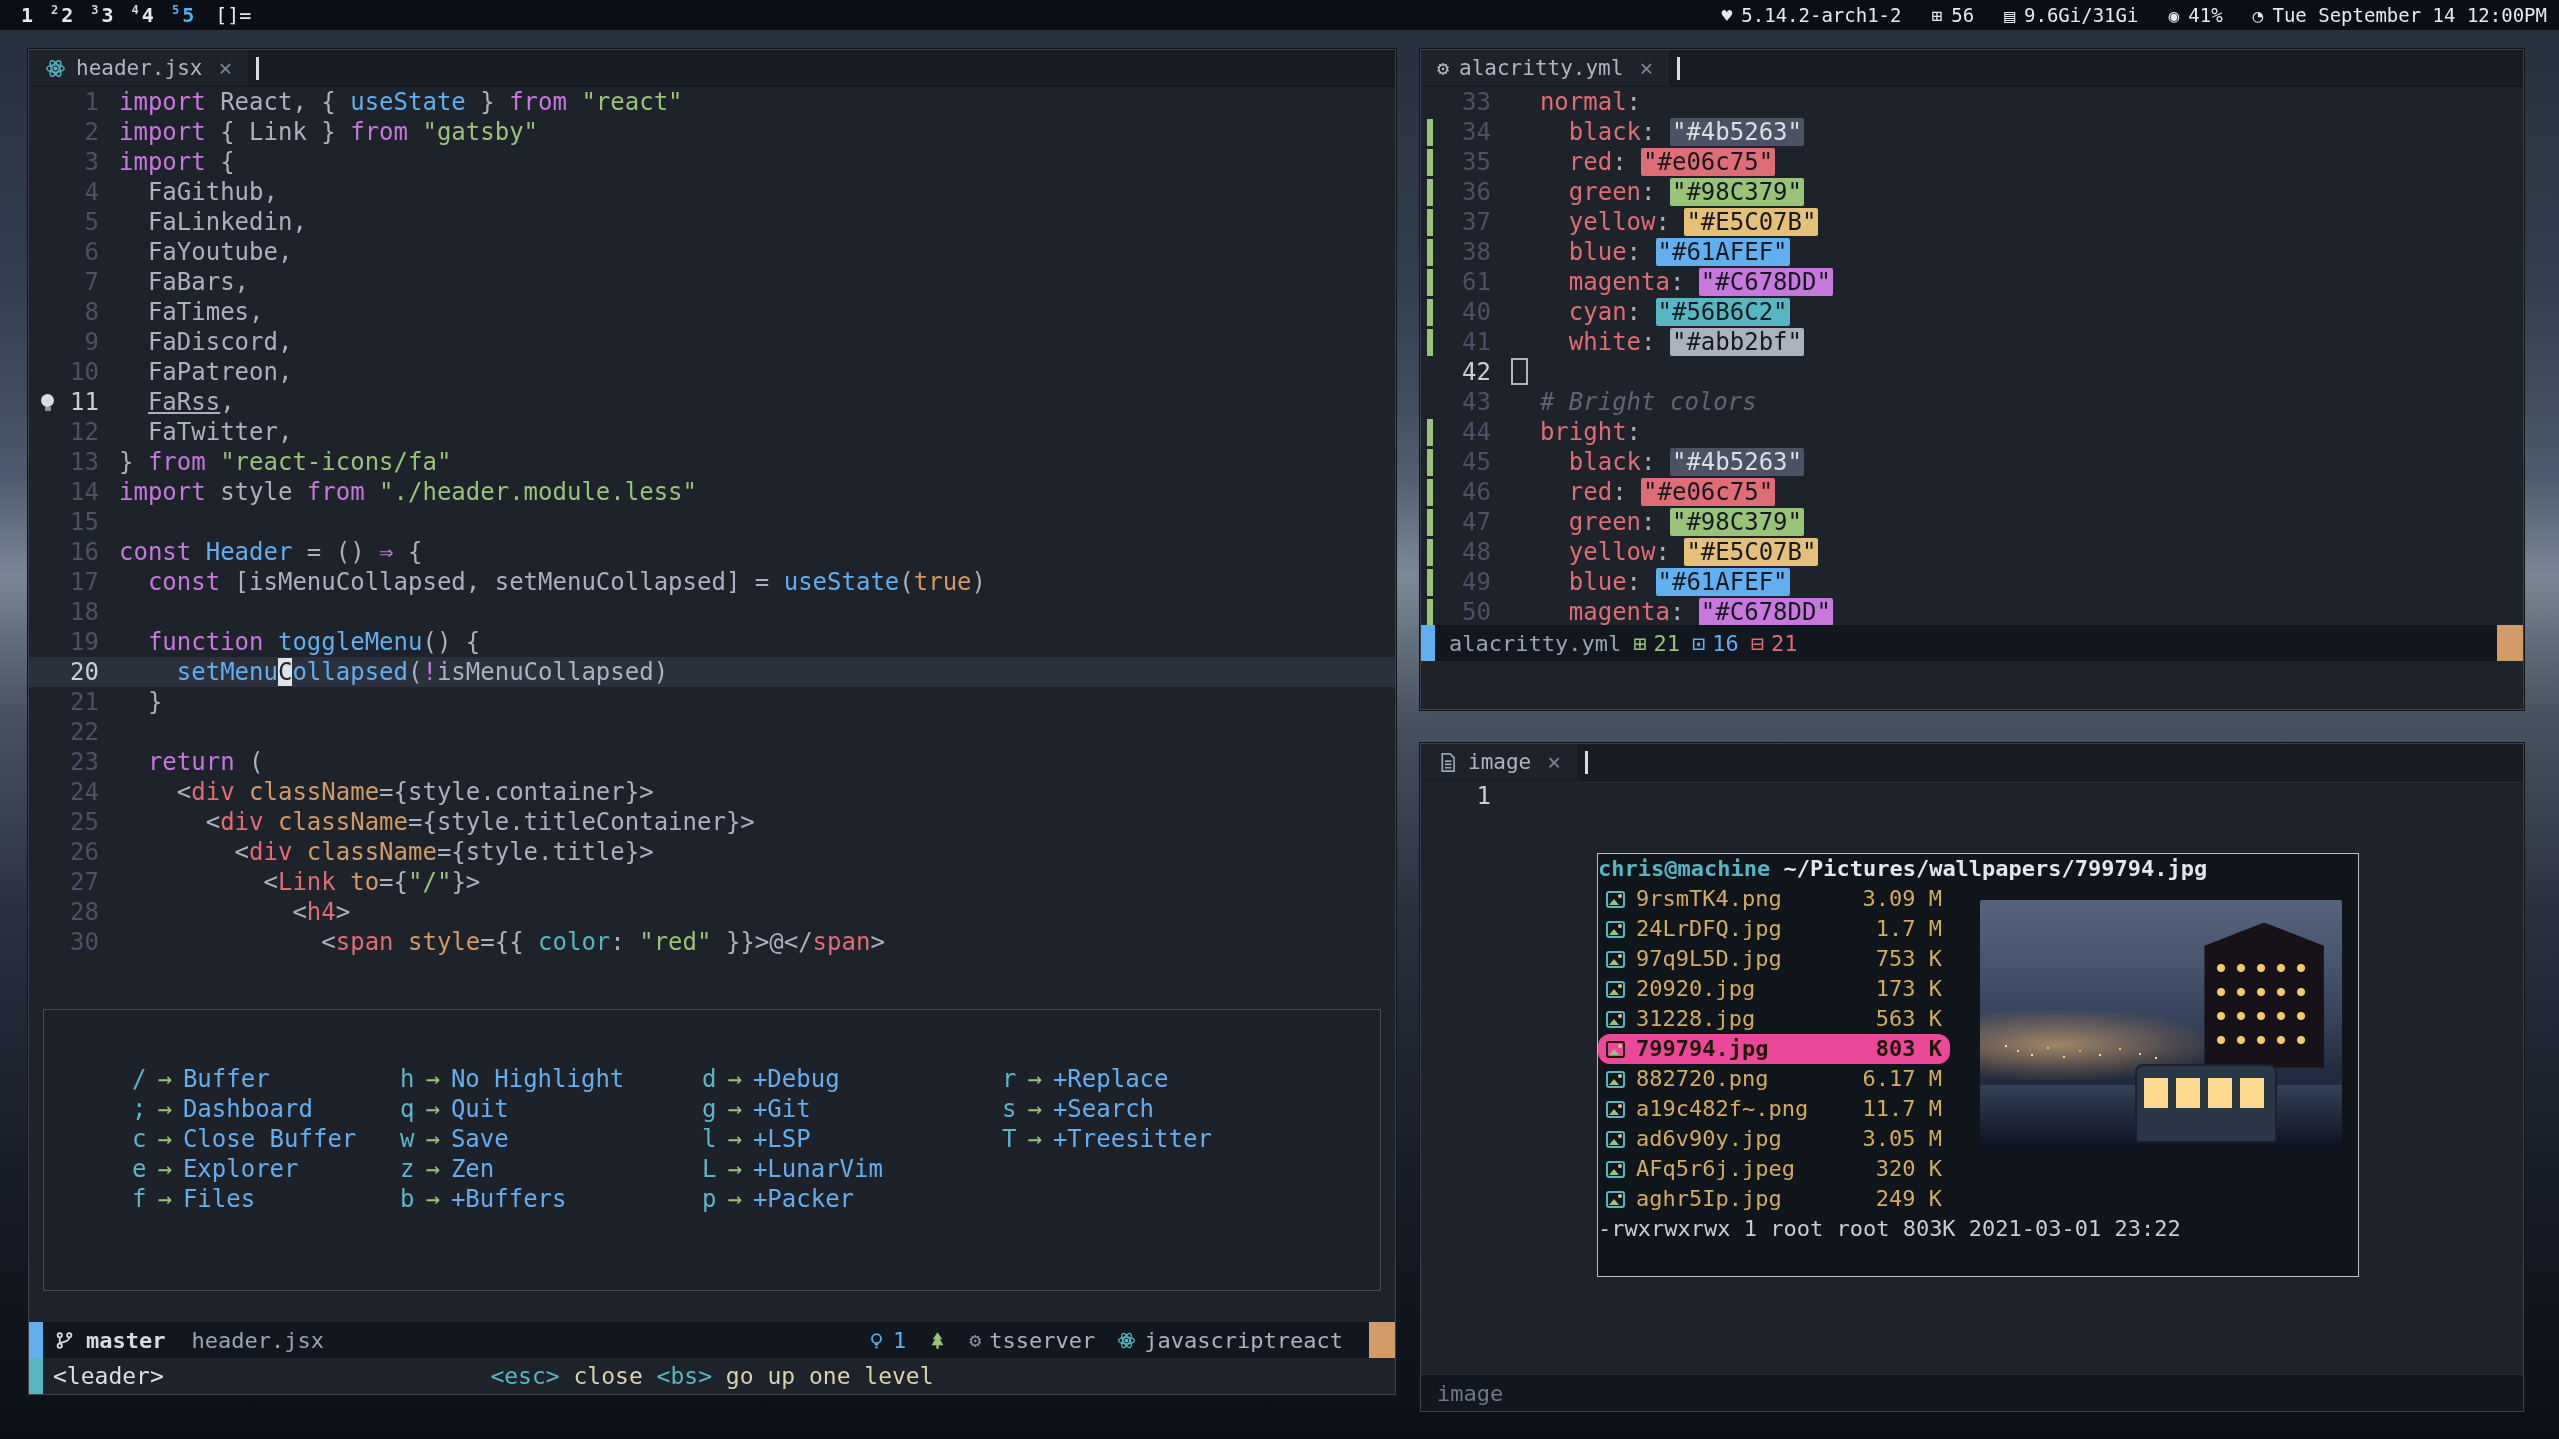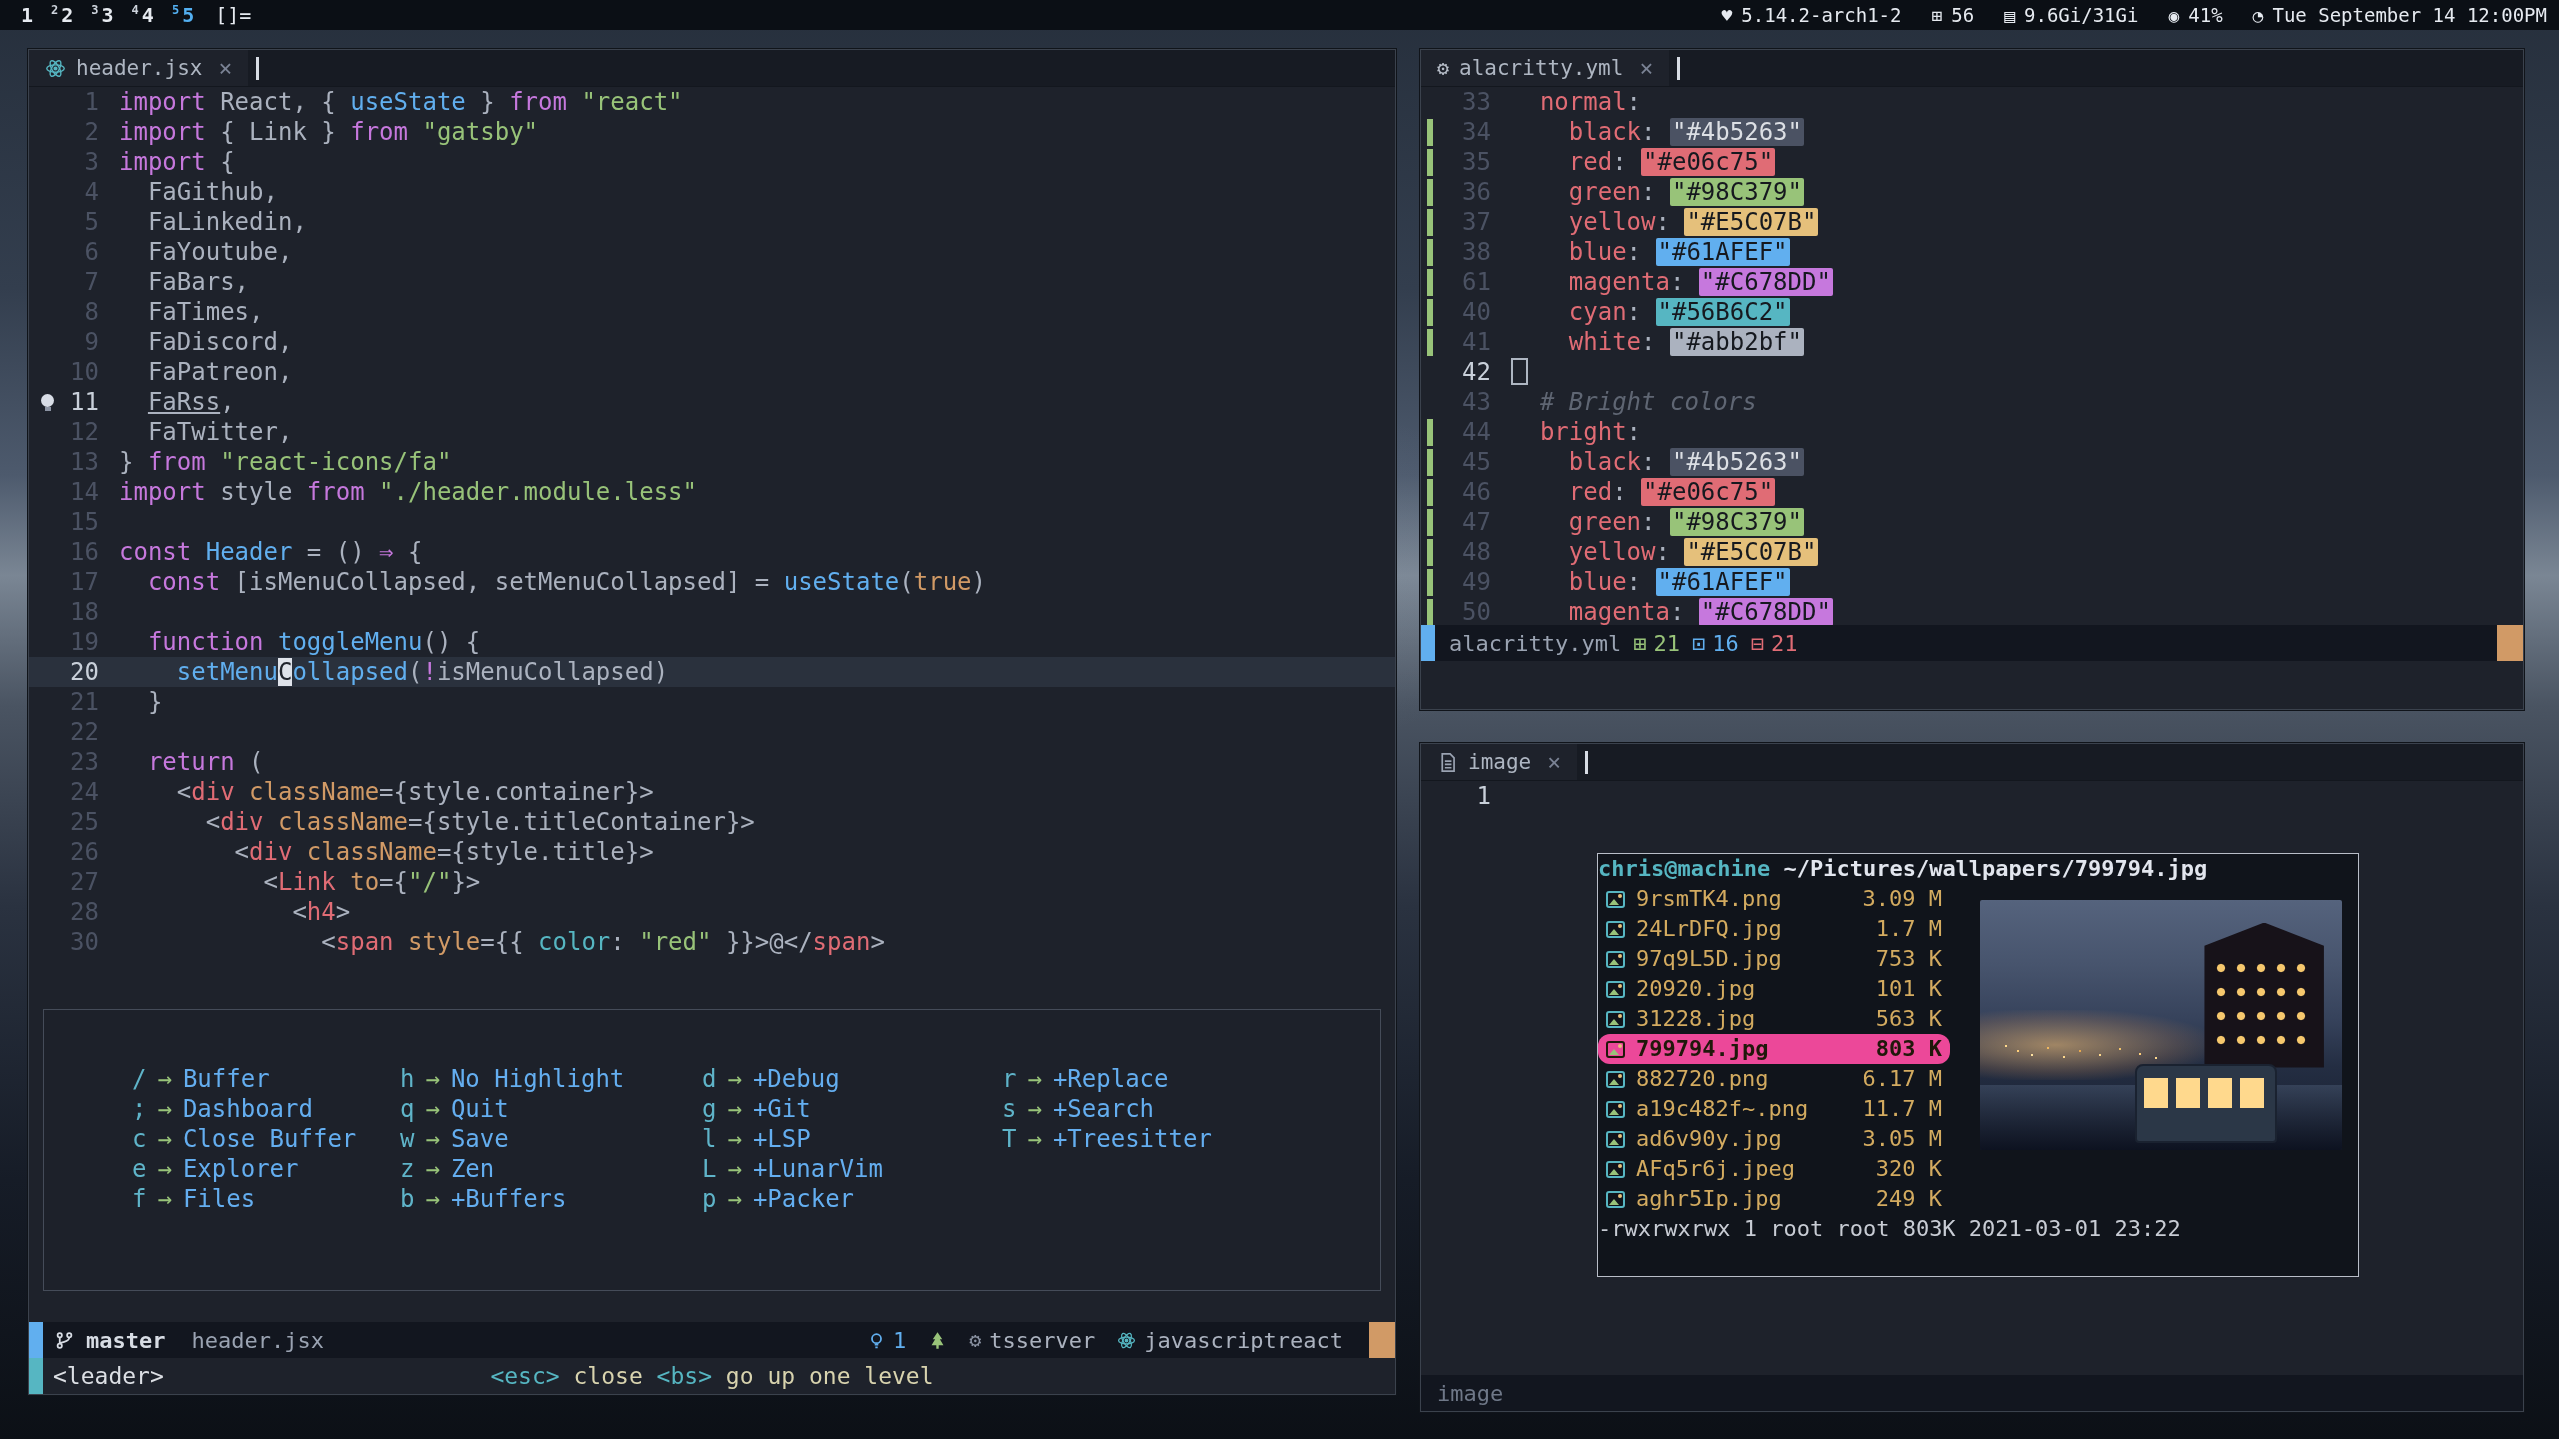--- a/index.html
+++ b/index.html
@@ -356,21 +356,21 @@
           <span class="file-size">1.7 M</span>
         </div>
         <div class="file-row">
           <span class="pic-icon"></span>
           <span class="file-name">97q9L5D.jpg</span>
           <span class="file-size">753 K</span>
         </div>
         <div class="file-row">
           <span class="pic-icon"></span>
           <span class="file-name">20920.jpg</span>
-          <span class="file-size">101 K</span>
+          <span class="file-size">173 K</span>
         </div>
         <div class="file-row">
           <span class="pic-icon"></span>
           <span class="file-name">31228.jpg</span>
           <span class="file-size">563 K</span>
         </div>
         <div class="file-row selected">
           <span class="pic-icon"></span>
           <span class="file-name">799794.jpg</span>
           <span class="file-size">803 K</span>

